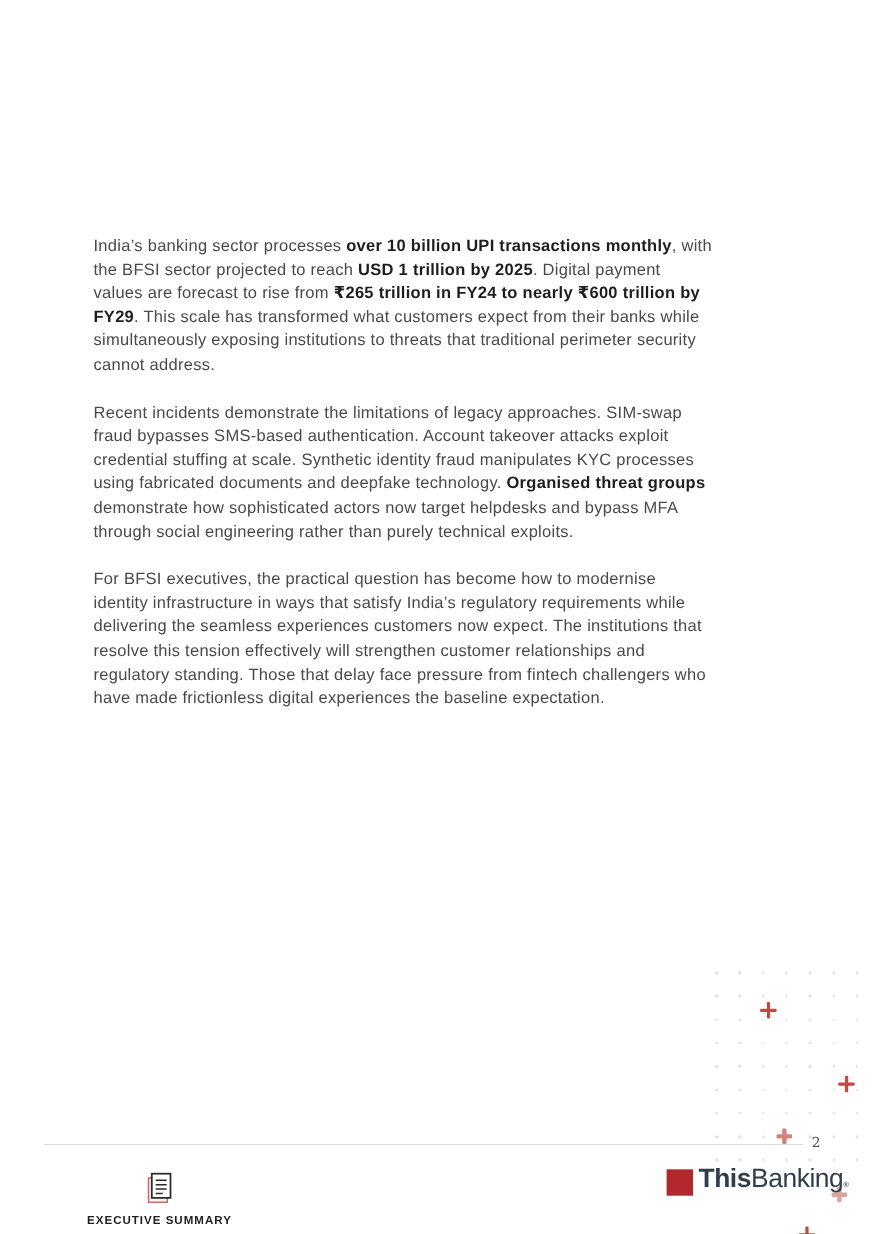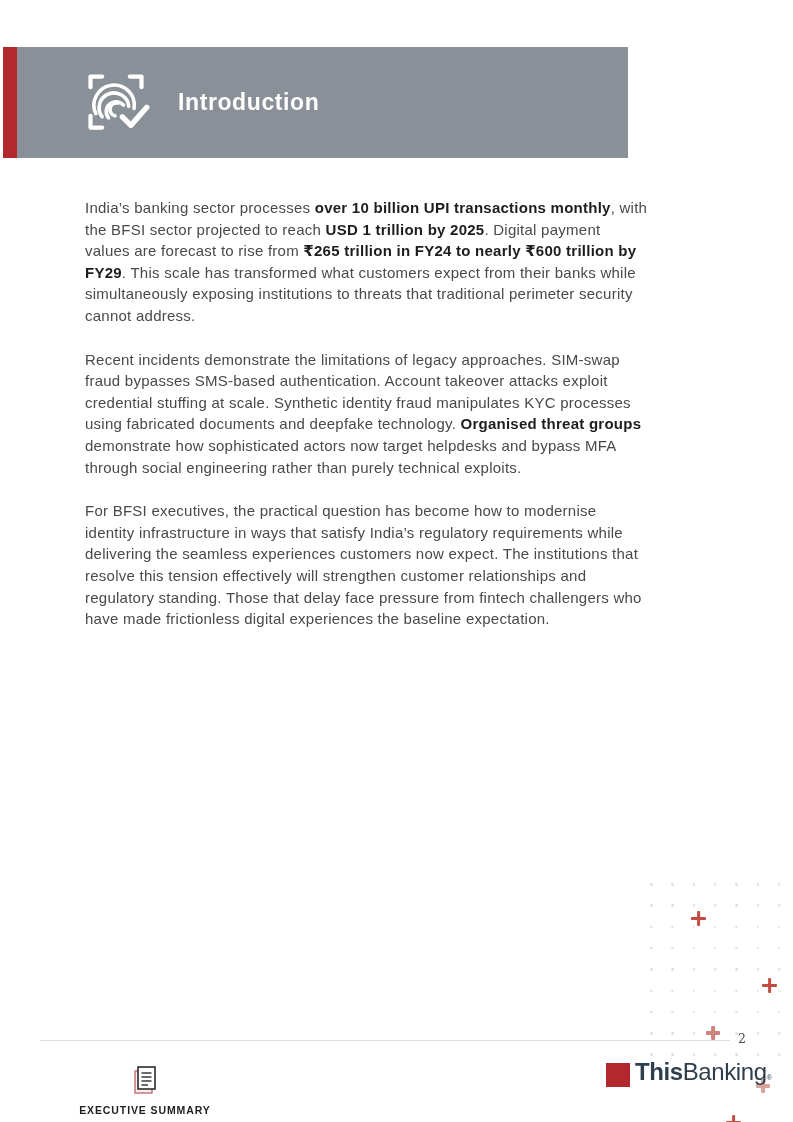--- a/index.html
+++ b/index.html
@@ -9,21 +9,21 @@
   
   .banner{position:absolute;left:3px;top:47px;width:625px;height:111px;background:#8A9097;display:flex;align-items:center;}
   .accent-bar{position:absolute;left:0;top:0;width:14px;height:111px;background:#B3282D;}
   .banner-icon{position:absolute;left:79px;top:21px;width:68px;height:68px;}
   .banner-title{position:absolute;left:175px;top:0;height:111px;display:flex;align-items:center;
     color:#ffffff;font-size:23px;font-weight:700;letter-spacing:0.6px;}
 
   
   .content{position:absolute;left:85px;top:197px;width:563px;color:#47494B;
     font-size:15px;line-height:21.6px;letter-spacing:0.25px;}
-  .content p{margin:0 0 22px 0;}
+  .content p{margin:16px 0 22px 0;}
   .content strong{color:#1d1d1d;font-weight:700;}
 
   
   .dot{position:absolute;width:2.6px;height:2.6px;border-radius:50%;}
   .plus{position:absolute;display:block;}
   .plus::before{content:"";position:absolute;left:0;top:50%;width:100%;height:3.8px;
     transform:translateY(-50%);background:currentColor;border-radius:1px;}
   .plus::after{content:"";position:absolute;top:0;left:50%;height:100%;width:3.8px;
     transform:translateX(-50%);background:currentColor;border-radius:1px;}
 
@@ -41,37 +41,20 @@
   .logo-text{font-size:24px;color:#2F3E4D;letter-spacing:-0.4px;line-height:24px;}
   .logo-bold{font-weight:700;}
   .logo-regular{font-weight:400;}
   .logo-mark{font-size:7px;vertical-align:baseline;color:#2F3E4D;}
 </style>
 </head>
 <body>
 
 <div class="page">
 
-  <div class="banner">
-    <div class="accent-bar"></div>
-    <svg class="banner-icon" viewBox="0 0 64 64" fill="none" stroke="#ffffff" stroke-linecap="round" stroke-linejoin="round">
-
-      <path d="M8,18 V8 H19" stroke-width="4"></path>
-      <path d="M45,8 H56 V18" stroke-width="4"></path>
-      <path d="M8,45 V56 H19" stroke-width="4"></path>
-
-      <path d="M13,43 A19,19 0 1 1 49,38" stroke-width="3.4"></path>
-      <path d="M19,46 A14,14 0 1 1 44,36" stroke-width="3.4"></path>
-      <path d="M25,47 A9,9 0 1 1 39,35" stroke-width="3.4"></path>
-      <path d="M31,45 A4,4 0 1 1 34,33" stroke-width="3.4"></path>
-
-      <path d="M38,46 L46,54 L61,37" stroke-width="5"></path>
-    </svg>
-    <div class="banner-title">Introduction</div>
-  </div>
 
   <div class="content">
       <p><span>India’s banking sector processes </span><strong>over 10 billion UPI transactions monthly</strong><span>, with the BFSI sector projected to reach </span><strong>USD 1 trillion by 2025</strong><span>. Digital payment values are forecast to rise from </span><strong>₹265 trillion in FY24 to nearly ₹600 trillion by FY29</strong><span>. This scale has transformed what customers expect from their banks while simultaneously exposing institutions to threats that traditional perimeter security cannot address.</span></p>
       <p><span>Recent incidents demonstrate the limitations of legacy approaches. SIM-swap fraud bypasses SMS-based authentication. Account takeover attacks exploit credential stuffing at scale. Synthetic identity fraud manipulates KYC processes using fabricated documents and deepfake technology. </span><strong>Organised threat groups</strong><span> demonstrate how sophisticated actors now target helpdesks and bypass MFA through social engineering rather than purely technical exploits.</span></p>
       <p><span>For BFSI executives, the practical question has become how to modernise identity infrastructure in ways that satisfy India’s regulatory requirements while delivering the seamless experiences customers now expect. The institutions that resolve this tension effectively will strengthen customer relationships and regulatory standing. Those that delay face pressure from fintech challengers who have made frictionless digital experiences the baseline expectation.</span></p>
     </div>
 
   <div>
       <span class="dot" style="left: 650px; top: 883px; width: 2.6px; height: 2.6px; background: rgb(228, 226, 224);"></span>
       <span class="dot" style="left: 671.3px; top: 883px; width: 2.6px; height: 2.6px; background: rgb(228, 226, 224);"></span>

